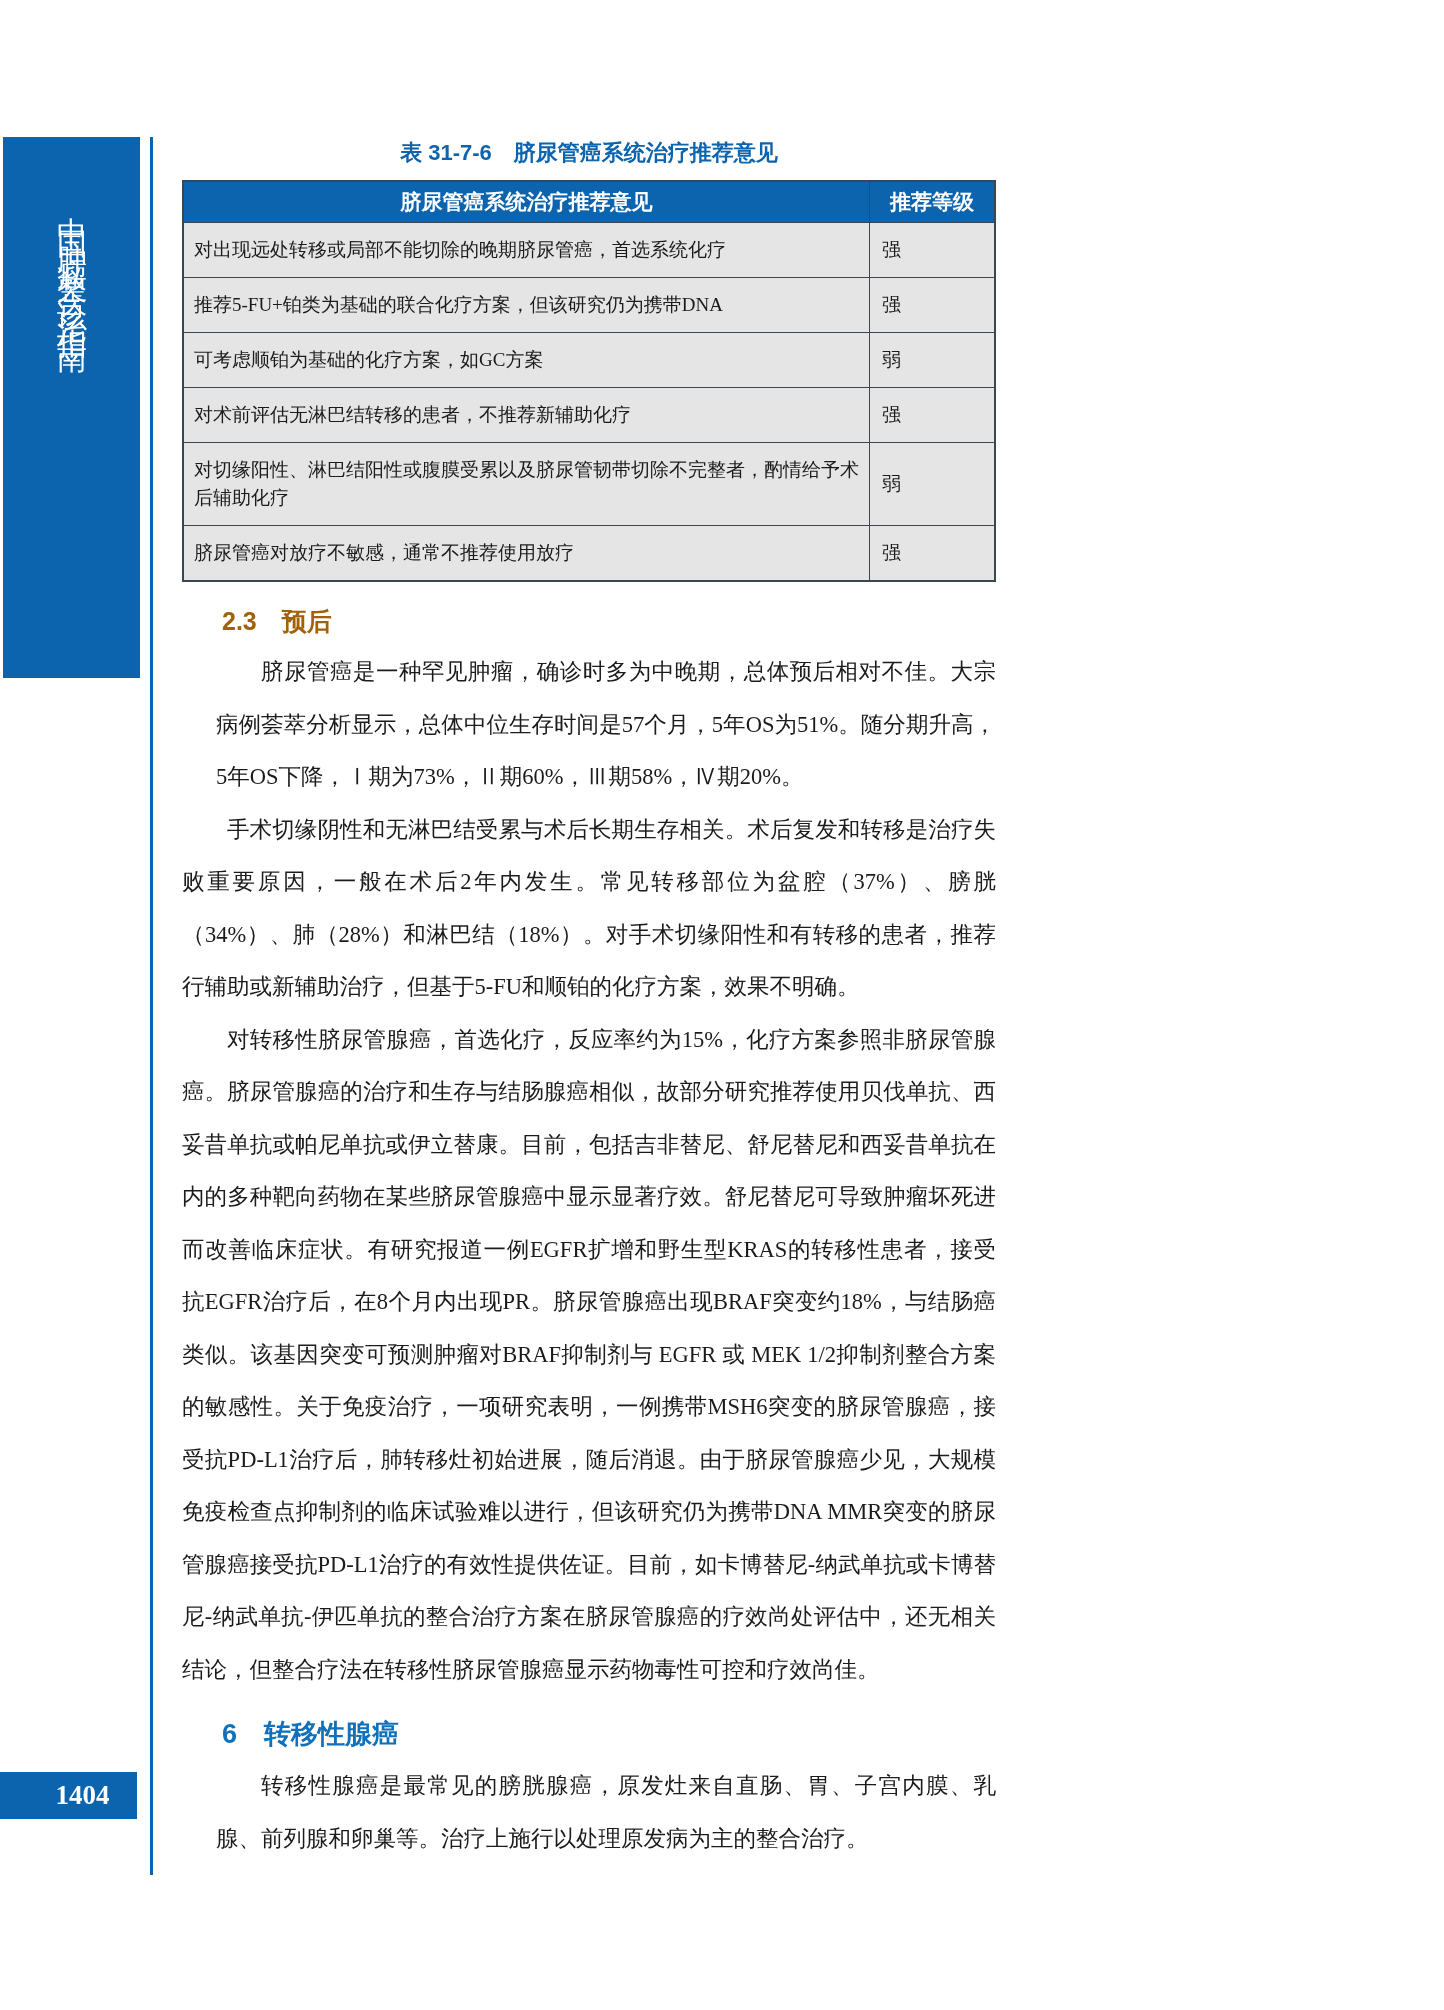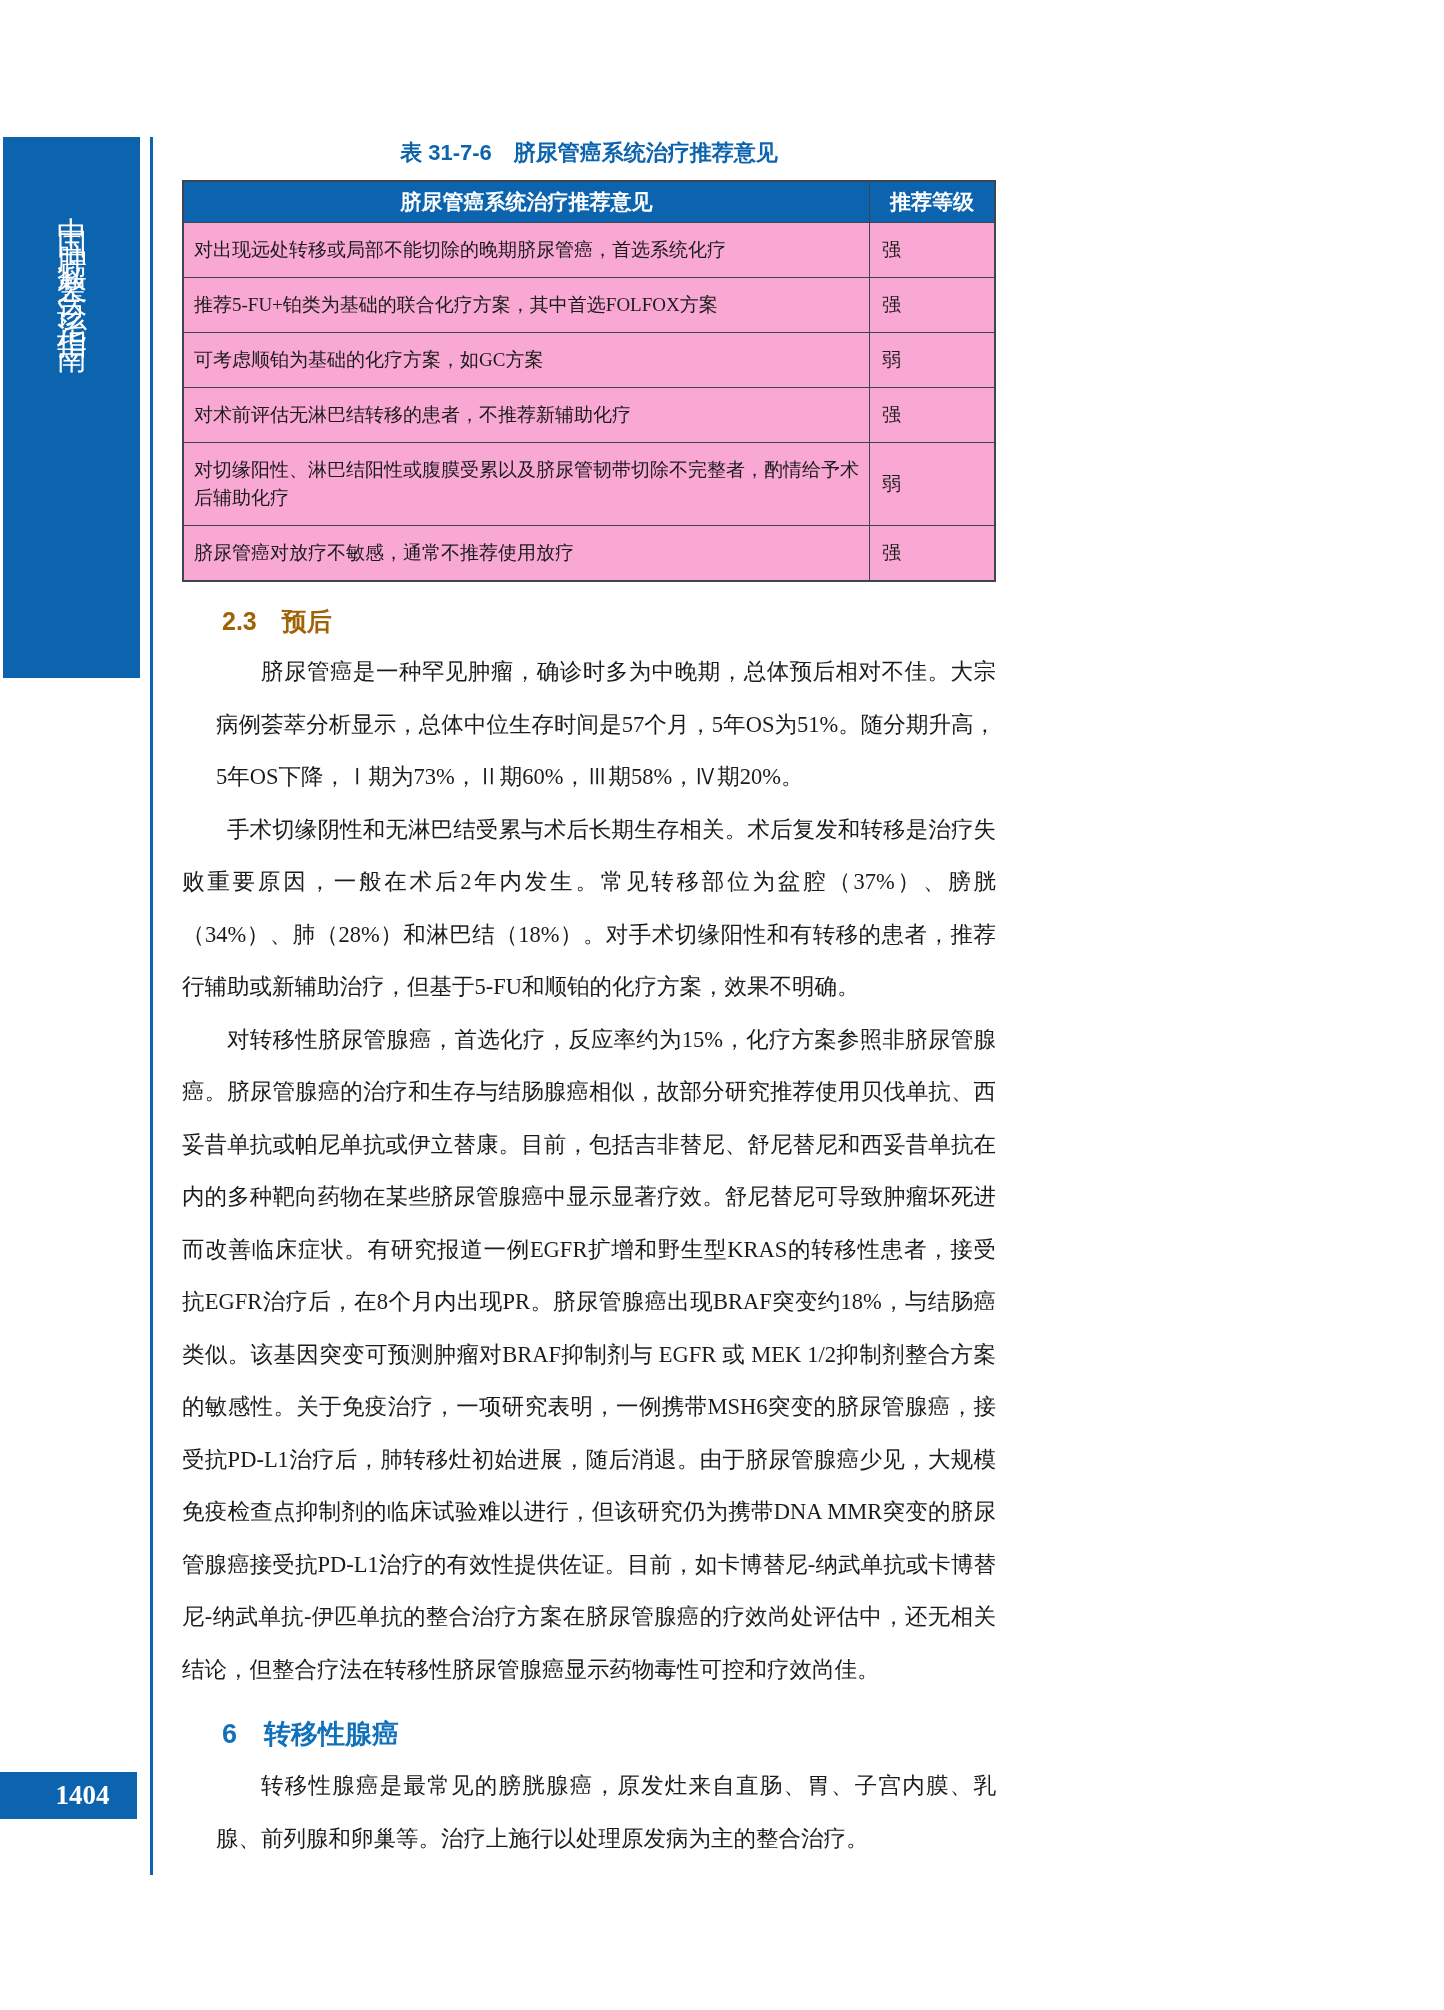--- a/index.html
+++ b/index.html
@@ -27,21 +27,21 @@
     display:flex; align-items:center; justify-content:center; text-indent:28px;
   }
   
   .content { position:absolute; left:182px; top:140px; width:814px; }
   .table-caption {
     text-align:center; color:#0d64ae; font-family:"Liberation Sans", sans-serif;
     font-weight:bold; font-size:22px; line-height:26px;
   }
   table.rec {
     width:100%; border-collapse:collapse; margin-top:14px;
-    background:#f9a8d4; border:2px solid #3c4650; table-layout:fixed;
+    background:#e5e5e5; border:2px solid #3c4650; table-layout:fixed;
   }
   table.rec th, table.rec td { border:1px solid #3c4650; }
   table.rec th {
     background:#0d64ae; color:#ffffff; font-family:"Liberation Sans", sans-serif;
     font-size:21px; font-weight:bold; line-height:30px; padding:5px 8px;
     text-align:center;
   }
   table.rec th.col-grade { width:108px; }
   table.rec td {
     font-size:19px; line-height:28px; padding:13px 10px;
@@ -85,21 +85,21 @@
           <th>脐尿管癌系统治疗推荐意见</th>
           <th class="col-grade">推荐等级</th>
         </tr>
       </thead>
       <tbody>
         <tr>
           <td>对出现远处转移或局部不能切除的晚期脐尿管癌，首选系统化疗</td>
           <td class="grade">强</td>
         </tr>
         <tr>
-          <td>推荐5-FU+铂类为基础的联合化疗方案，其中首选FOLFOX方案</td>
+          <td>推荐5-FU+铂类为基础的联合化疗方案，但该研究仍为携带DNA</td>
           <td class="grade">强</td>
         </tr>
         <tr>
           <td>可考虑顺铂为基础的化疗方案，如GC方案</td>
           <td class="grade">弱</td>
         </tr>
         <tr>
           <td>对术前评估无淋巴结转移的患者，不推荐新辅助化疗</td>
           <td class="grade">强</td>
         </tr>

